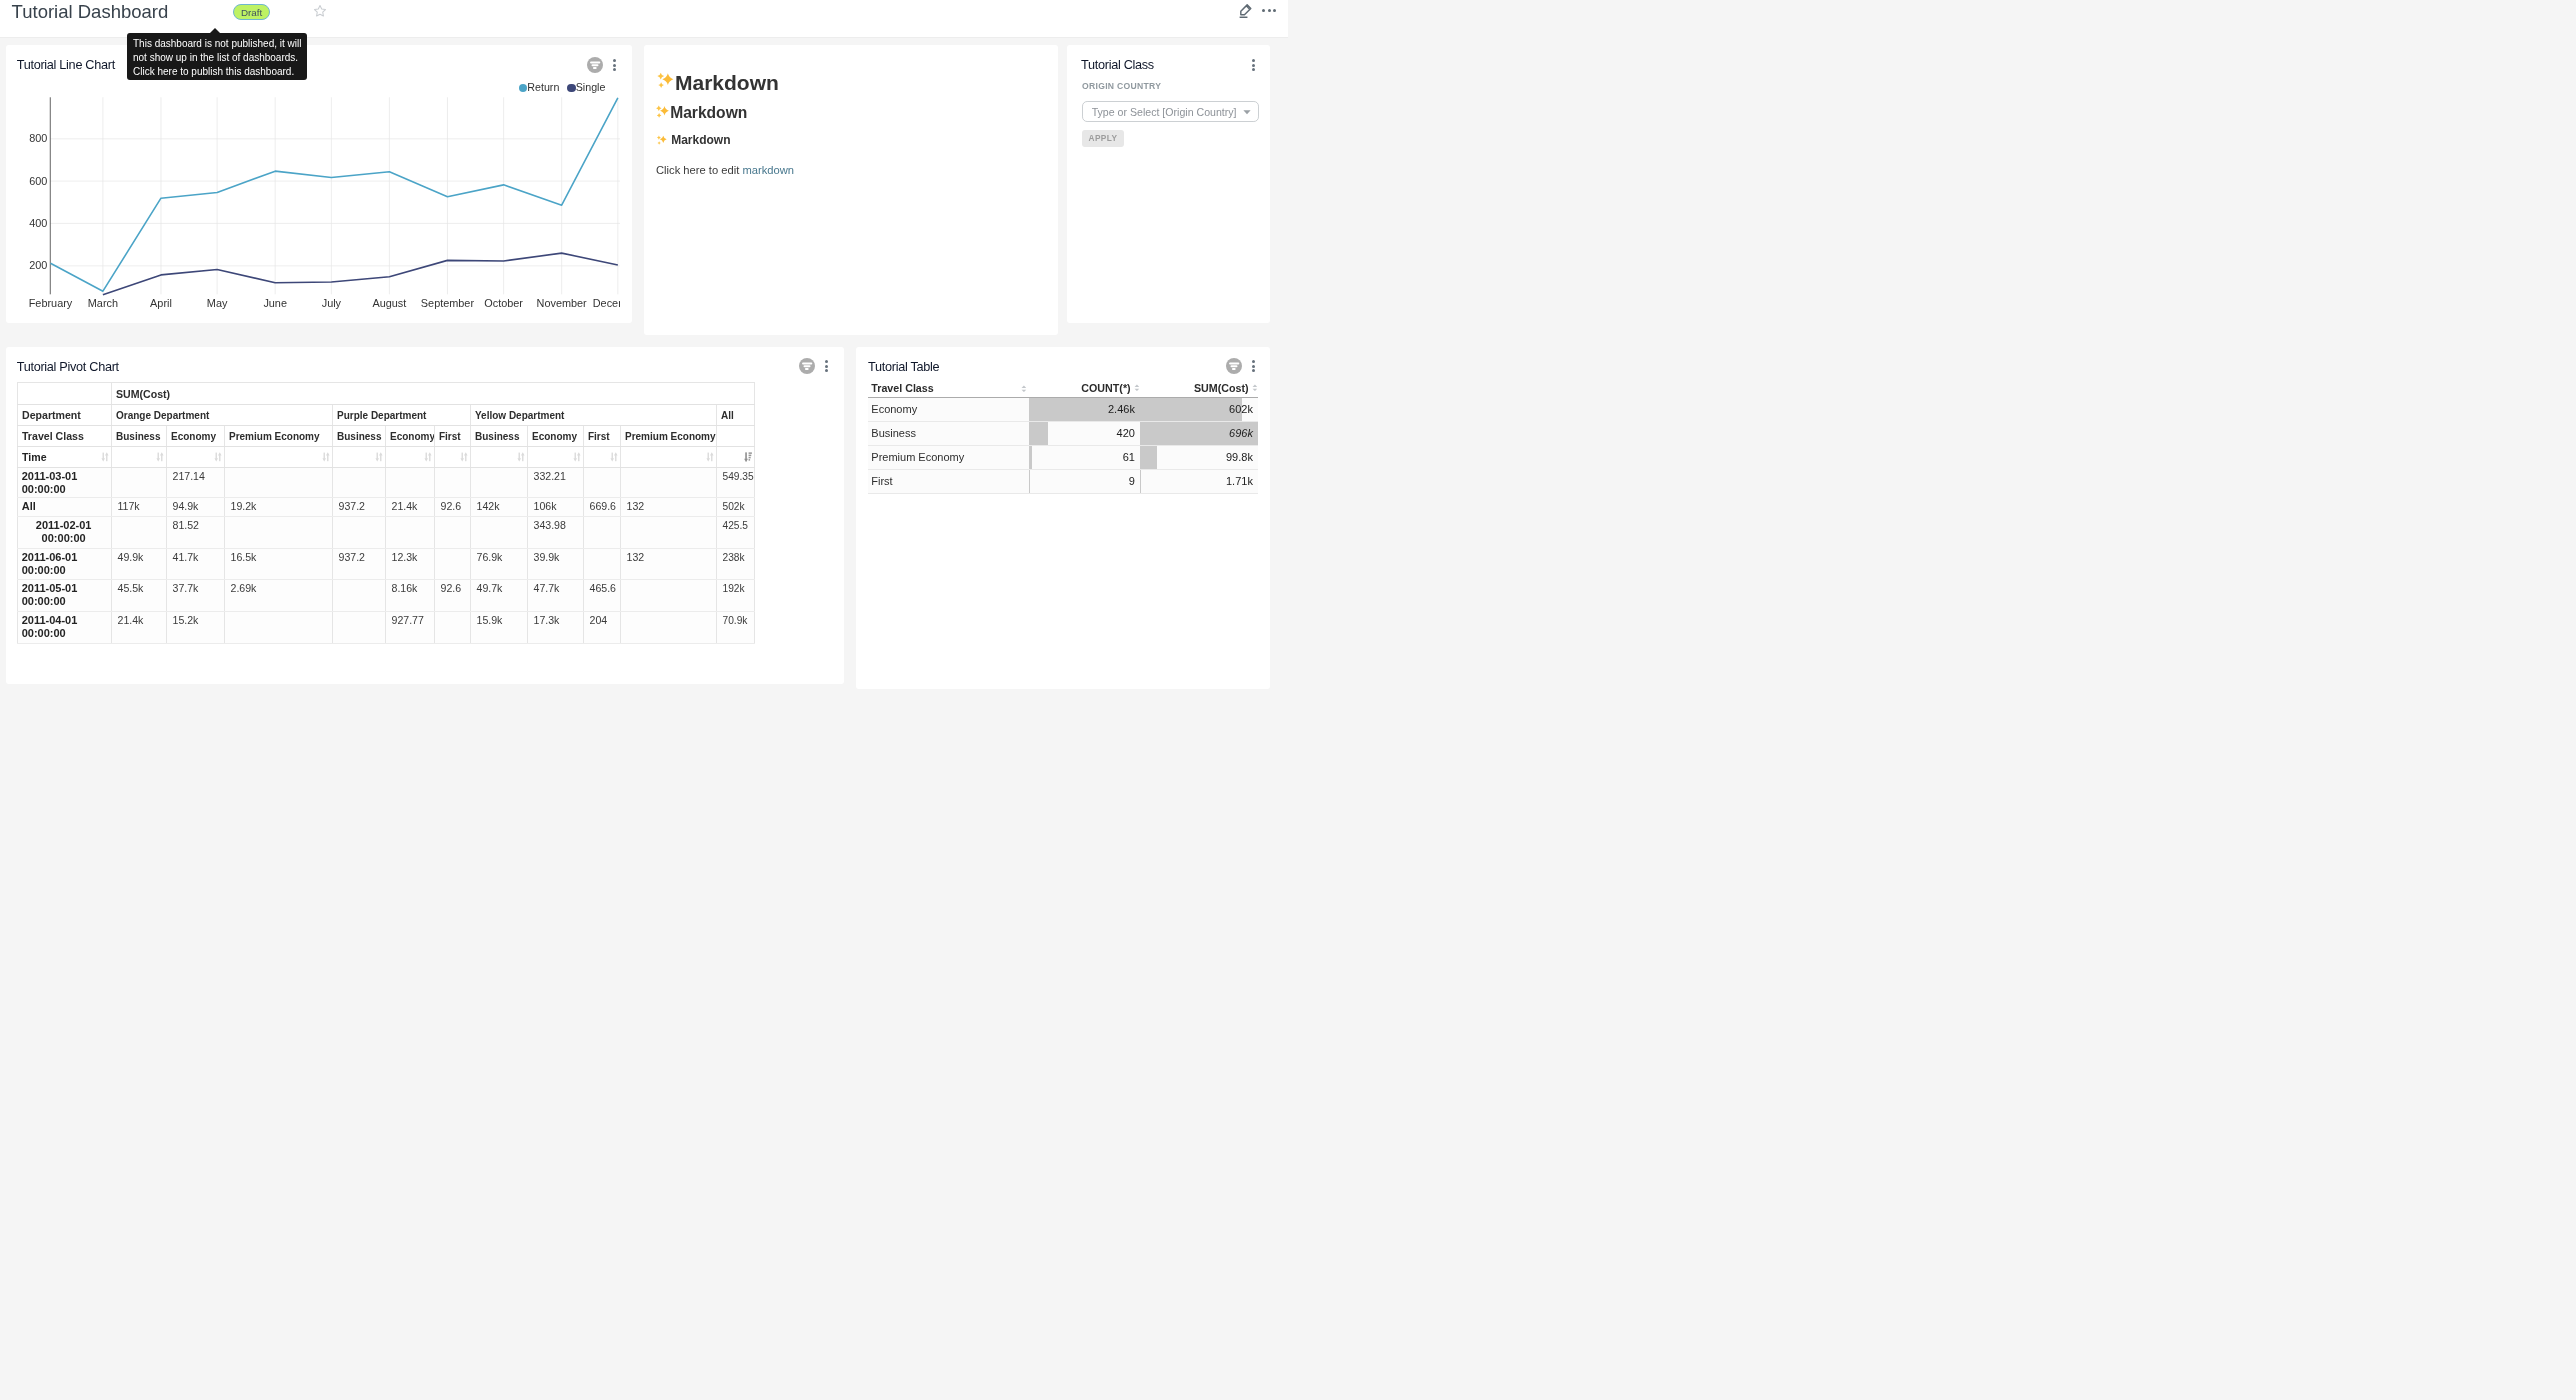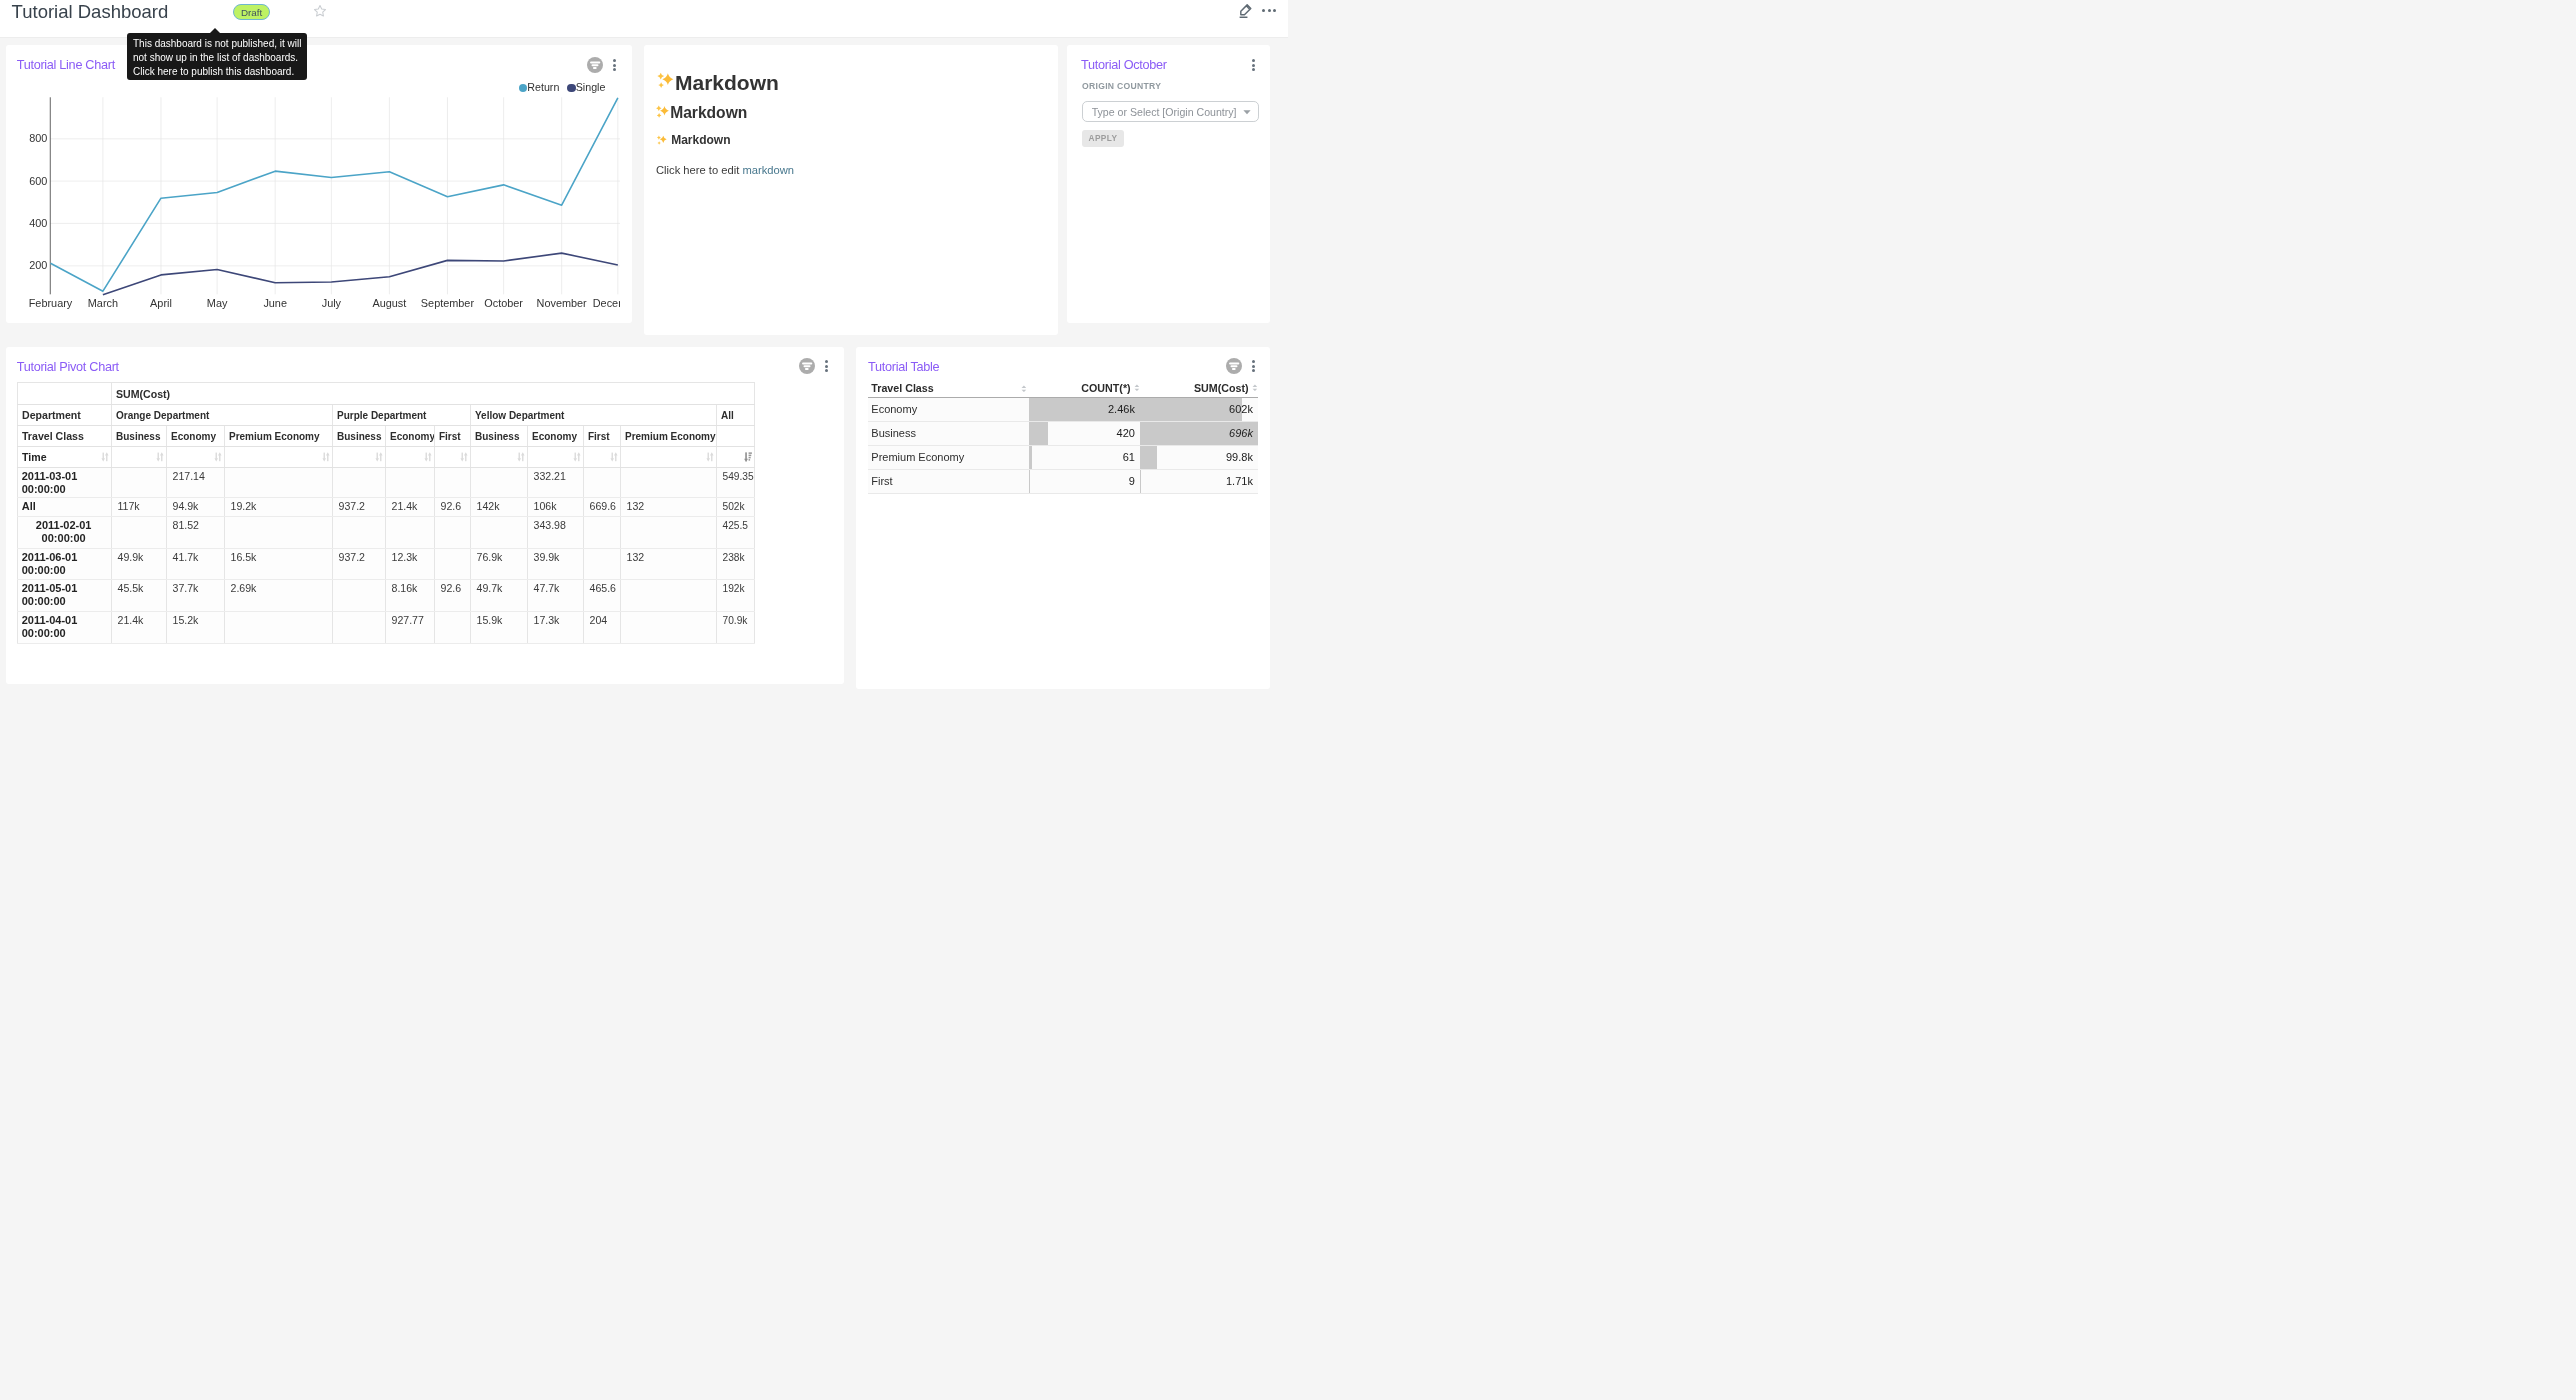--- a/index.html
+++ b/index.html
@@ -1,19 +1,19 @@
 <!DOCTYPE html>
 <html style="font-size:11.6px"><head>
 <meta charset="utf-8">
 <style>
 * { margin:0; padding:0; box-sizing:border-box; }
 html,body { width:1288px; height:700px; background:#f5f5f5; font-family:"Liberation Sans", sans-serif; overflow:hidden; }
 .abs { position:absolute; }
 .card { position:absolute; background:#fff; border-radius:2.9px; }
-.ctitle { position:absolute; font-size:12.7px; font-weight:400; letter-spacing:-0.3px; color:#8b5cf6; line-height:1; }
+.ctitle { position:absolute; font-size:12.7px; font-weight:400; letter-spacing:-0.3px; color:#0f172a; line-height:1; }
 .kebab { position:absolute; width:3.6px; }
 .kebab i { display:block; width:3px; height:3px; border-radius:50%; background:#66717c; margin:0 auto 1.6px; }
 .funnel { position:absolute; width:16px; height:16px; border-radius:50%; background:#acacac; }
 </style>
 </head>
 <body>
 
 <div class="abs" style="left:0;top:0;width:1288px;height:38px;background:#fff;border-bottom:0.7px solid #ededed;"></div>
 <div class="abs" style="left:11.6px;top:3.3px;font-size:18.5px;color:#38424c;line-height:1;">Tutorial Dashboard</div>
 <div class="abs" style="left:233px;top:3.6px;width:37px;height:16.7px;background:#bef264;border:0.7px solid #6fb6cf;border-radius:8.7px;color:#41545e;font-size:9.8px;text-align:center;line-height:15.2px;">Draft</div>
@@ -109,21 +109,21 @@
 </svg><span style="font-size:15.6px;font-weight:700;vertical-align:top;line-height:16.7px;margin-left:0px;">Markdown</span></div>
 <div style="position:absolute;left:656px;top:134px;white-space:nowrap;"><svg width="11.6" height="11.6" viewBox="0 0 24 24" style="vertical-align:-1.5px;">
         <defs></defs>
 <path fill="#FBBB38" d="M15 1.5 Q16.3 7.2 22 9 Q16.3 10.8 15 16.5 Q13.7 10.8 8 9 Q13.7 7.2 15 1.5 Z"></path>
 <path fill="#FCC445" d="M6 0.8 Q6.8 4.4 10.3 5.2 Q6.8 6 6 9.6 Q5.2 6 1.7 5.2 Q5.2 4.4 6 0.8 Z"></path>
 <path fill="#FCC445" d="M6.5 12.8 Q7.15 15.8 10.1 16.5 Q7.15 17.2 6.5 20.2 Q5.85 17.2 2.9 16.5 Q5.85 15.8 6.5 12.8 Z"></path>
 </svg><span style="font-size:12px;font-weight:700;vertical-align:top;line-height:12.3px;margin-left:3.6px;">Markdown</span></div>
 <div style="position:absolute;left:656px;top:164px;font-size:11.2px;color:#3a3a3a;">Click here to edit <span style="color:#47778d;">markdown</span></div>
 </div>
 
-<div class="ctitle" style="left:1081px;top:59px;">Tutorial October</div>
+<div class="ctitle" style="left:1081px;top:59px;">Tutorial Class</div>
 <div class="kebab" style="left:1252px;top:59px;">
     <i></i>
     <i></i>
     <i></i>
   </div>
 <div class="abs" style="left:1082px;top:81px;font-size:8.6px;font-weight:700;color:#90999f;letter-spacing:0.3px;">ORIGIN COUNTRY</div>
 <div class="abs" style="left:1082px;top:101px;width:177px;height:21.4px;border:0.7px solid #ccd0d3;border-radius:5.1px;background:#fff;">
   <div style="position:absolute;left:8.7px;top:0;line-height:20.3px;font-size:10.6px;color:#8d9298;">Type or Select [Origin Country]</div>
   <svg style="position:absolute;right:7.3px;top:8px;" width="8" height="5.1" viewBox="0 0 11 7">
       <path d="M0.5 0.5 L5.5 6 L10.5 0.5 Z" fill="#9aa0a5"></path>

